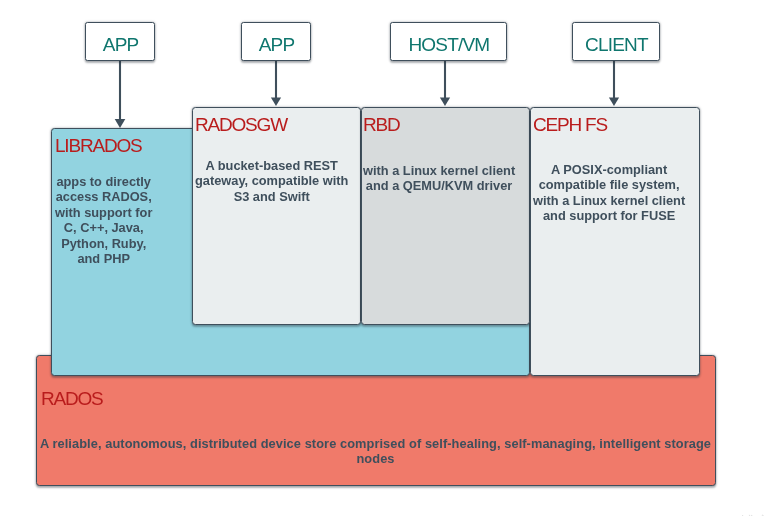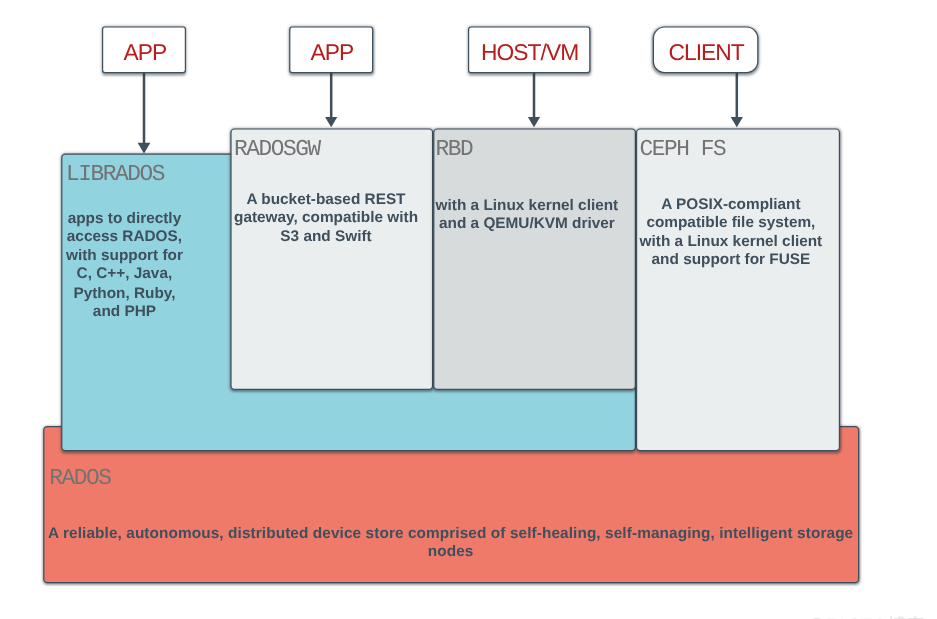--- a/index.html
+++ b/index.html
@@ -7,25 +7,25 @@
   body{width:781px;height:516px;overflow:hidden;
        font-family:"Liberation Sans",sans-serif;
        -webkit-font-smoothing:antialiased;}
   #stage{position:relative;width:781px;height:516px;background:#ffffff;}
 
   .box{position:absolute;box-sizing:border-box;border:1.6px solid #3f4f5c;
        box-shadow:0 0 2.5px rgba(40,50,60,0.40), 0 1.5px 2px rgba(40,50,60,0.32);}
 
   .client-box{border-radius:2.5px;background:#ffffff;}
   .client-box .lbl{position:absolute;will-change:transform;left:0;right:0;text-align:center;text-indent:0.8px;
-       font-size:19px;letter-spacing:-0.8px;color:#b91c1c;white-space:nowrap;}
+       font-size:19px;letter-spacing:-0.8px;color:#0f766e;white-space:nowrap;}
 
   .layer{border-radius:3.5px;}
-  .title{position:absolute;will-change:transform;font-size:19px;letter-spacing:-1.2px;color:#737373;
-         white-space:nowrap;line-height:19px;font-family:Liberation Mono, monospace;}
+  .title{position:absolute;will-change:transform;font-size:19px;letter-spacing:-1.2px;color:#b91c1c;
+         white-space:nowrap;line-height:19px;}
   .desc{position:absolute;will-change:transform;font-weight:bold;color:#3f4f5c;
         line-height:15.45px;font-size:0;}
   .desc > div{white-space:pre;font-size:12.8px;text-align:center;}
 
   svg.arrows{position:absolute;left:0;top:0;width:781px;height:516px;overflow:visible;}
 
   #watermark{position:absolute;will-change:transform;color:#e4e4e4;white-space:nowrap;margin-top:25px;}
 </style>
 </head>
 <body>
@@ -92,21 +92,21 @@
       <path d="M 608.9 97.4 L 619.1 97.4 L 614 106 Z" fill="#3f4f5c"></path>
     </g>
   </svg>
 
   <div class="box client-box" id="client-box-app-1" style="left: 84.5px; top: 22px; width: 70.5px; height: 39px;">
     <div class="lbl" style="top: 11.1127px;">APP</div>
   </div>
   <div class="box client-box" id="client-box-app-2" style="left: 240.6px; top: 22px; width: 70.3px; height: 39px;">
     <div class="lbl" style="top: 11.1127px;">APP</div>
   </div>
-  <div class="box client-box" id="client-box-host-vm" style="left: 390.1px; top: 22px; width: 102px; height: 39px;">
+  <div class="box client-box" id="client-box-host-vm" style="left: 390.1px; top: 22px; width: 117px; height: 39px;">
     <div class="lbl" style="top: 11.1127px;">HOST/VM</div>
   </div>
-  <div class="box client-box" id="client-box-client" style="left: 544px; top: 22px; width: 88.1px; height: 39px; border-radius: 10px;">
+  <div class="box client-box" id="client-box-client" style="left: 572px; top: 22px; width: 88.1px; height: 39px;">
     <div class="lbl" style="top: 11.1127px;">CLIENT</div>
   </div>
 
   <div id="watermark" style="left: 672px; top: 489.5px; font-size: 16px; line-height: 16px; color: rgb(228, 228, 228);">@51CTO博客</div>
 </div>
 
 </body></html>

